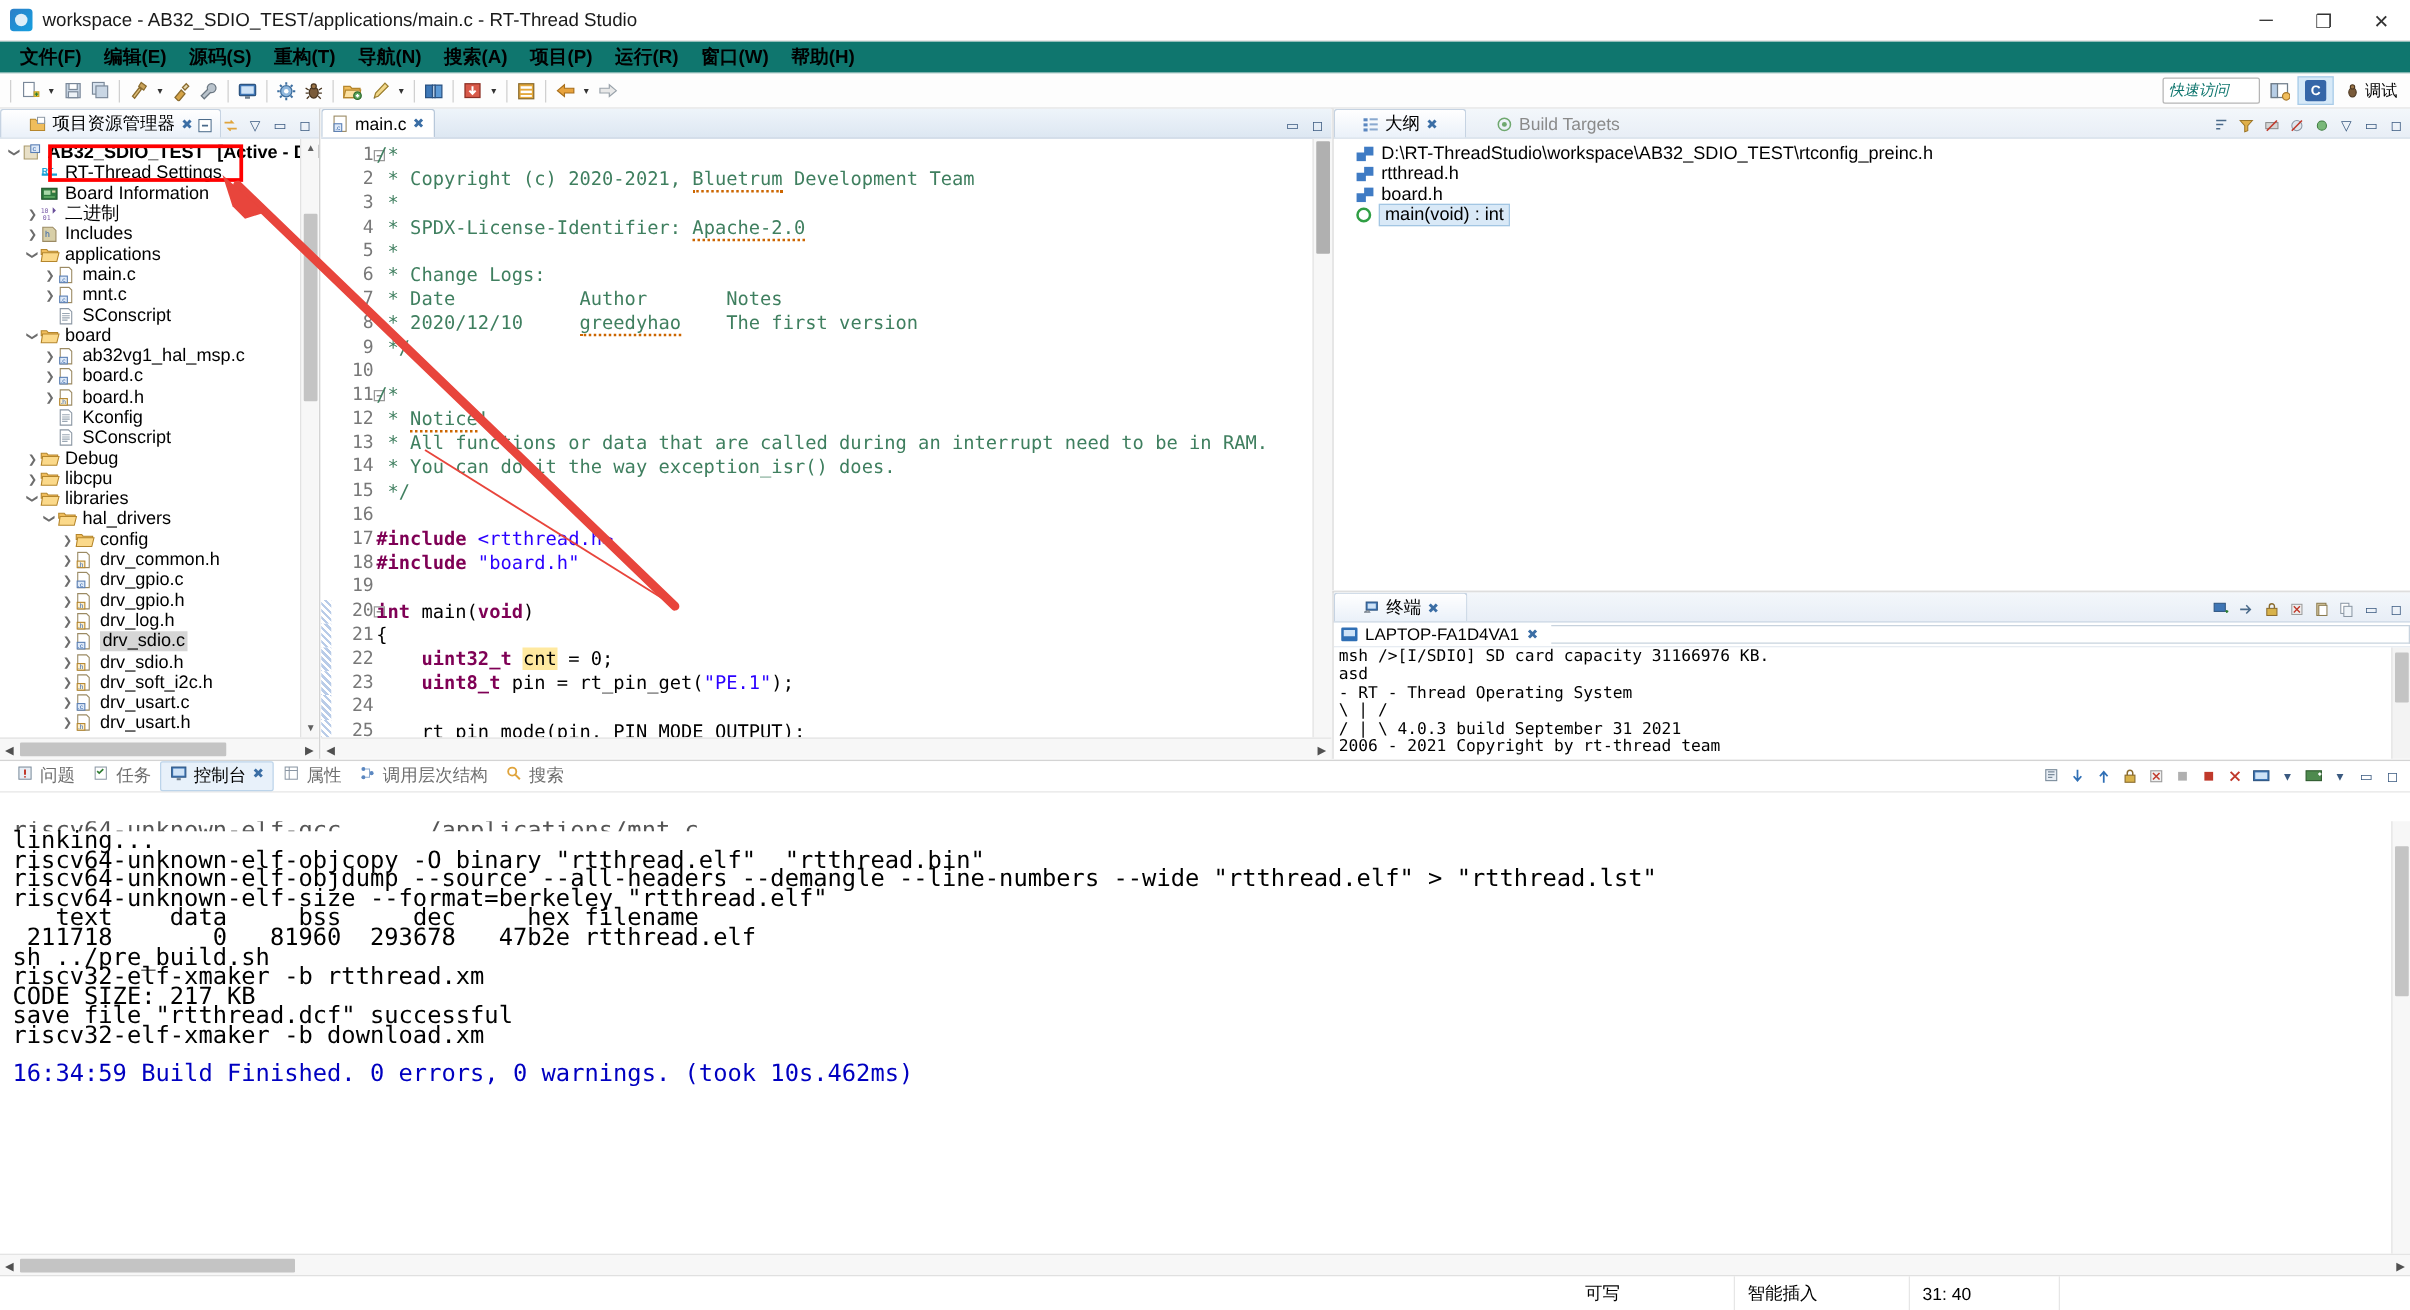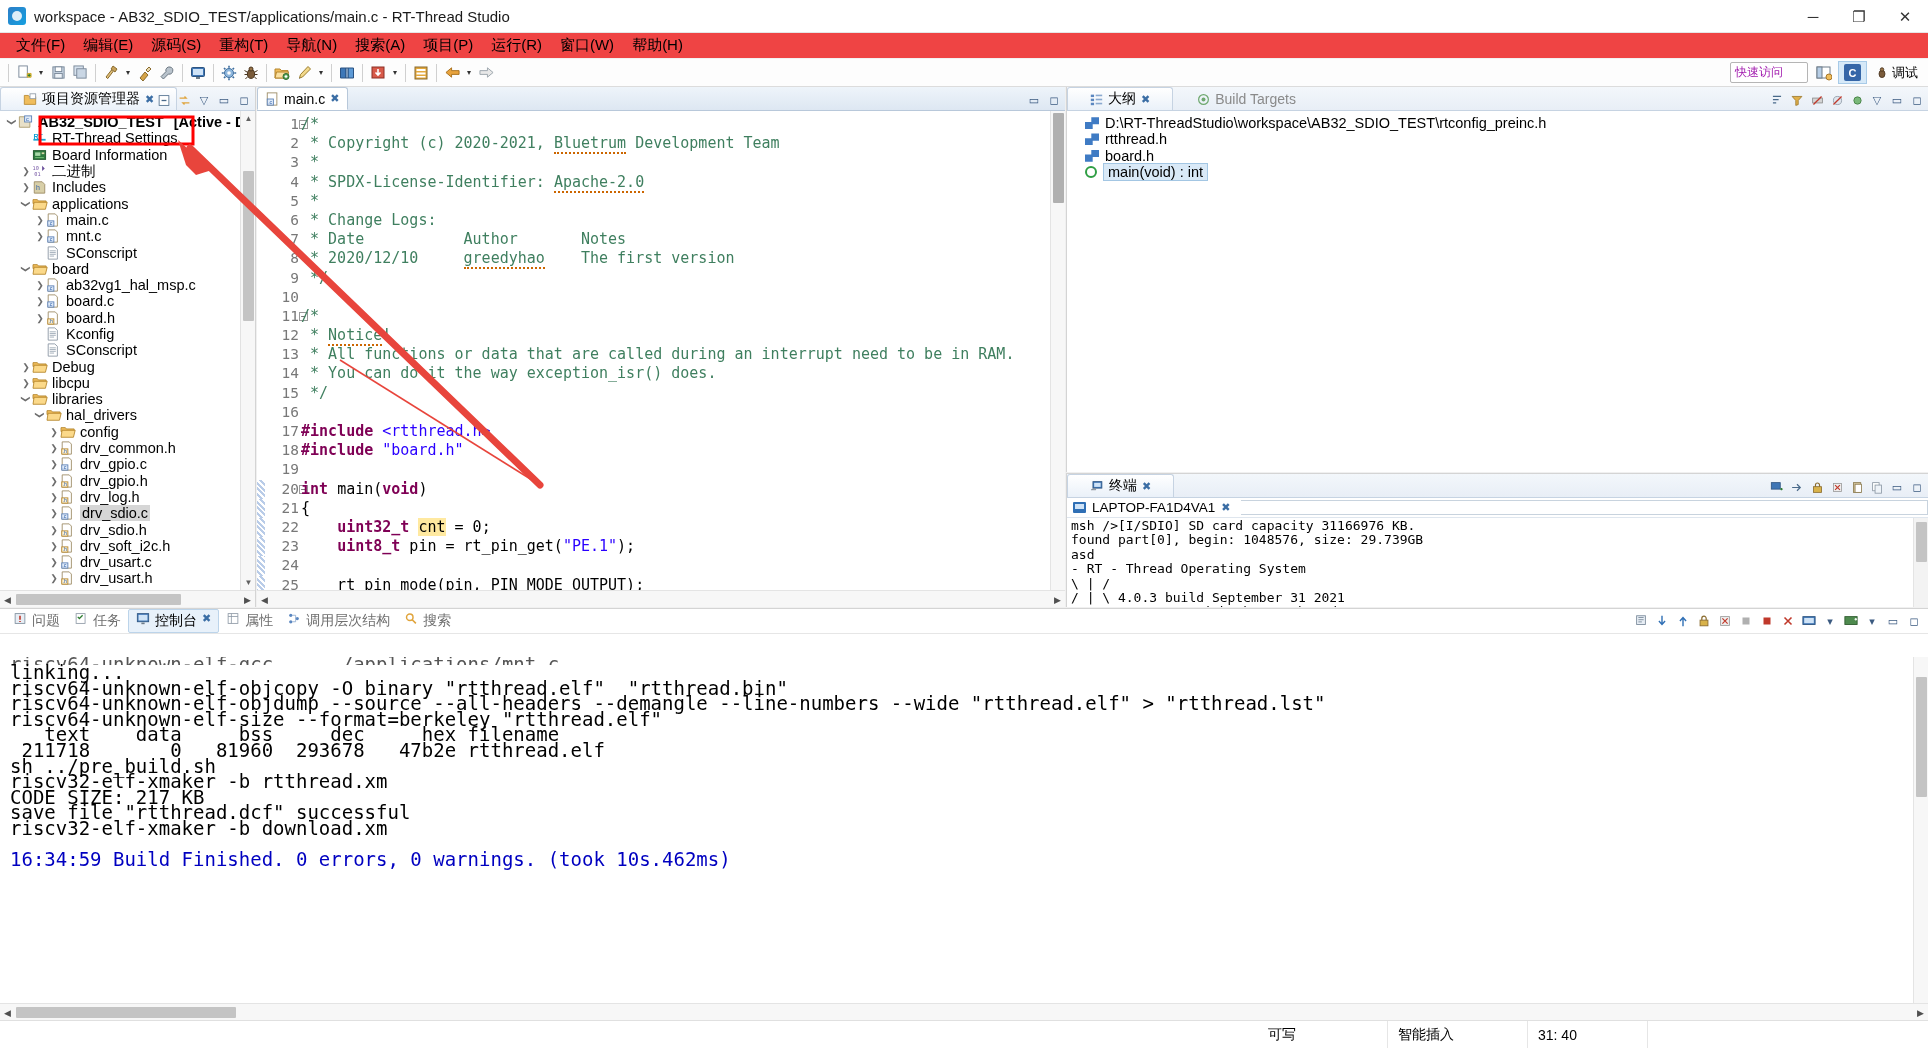--- a/index.html
+++ b/index.html
@@ -30,40 +30,40 @@
   }
   .tb-title{ font-size:15px; color:#1a1a1a; white-space:nowrap; }
   .tb-buttons{ position:absolute; right:0; top:0; display:flex; height:33px; }
   .tb-btn{
     width:46px;height:33px;display:flex;align-items:center;justify-content:center;
     font-size:15px;color:#333;
   }
 
   
   .menubar{
-    height:26px; background:#ef4444; display:flex; align-items:center;
-    padding-left:7px; border-bottom:1px solid #f2f2f2;
+    height:26px; background:#0f766e; display:flex; align-items:center;
+    padding-left:7px; border-bottom:1px solid #f2f2f2;font-weight:bold;
   }
   .menu-item{ padding:2px 9px; font-size:15px; color:#000; white-space:nowrap; }
 
   
   .toolbar{
     height:28px;background:#fdfdfd;border-bottom:1px solid #dcdcdc;
     display:flex;align-items:center;padding:0 4px;position:relative;
   }
   .tbi{
     width:22px;height:22px;display:flex;align-items:center;justify-content:center;
     font-size:13px;position:relative;
   }
   .tsep{ width:1px;height:18px;background:#d0d0d0;margin:0 4px; }
   .caret{ width:12px;height:22px;display:flex;align-items:center;justify-content:center;font-size:8px;color:#333; }
   .quickaccess{
     position:absolute;right:120px;top:3px;height:21px;width:78px;
     border:1px solid #b5b5b5;background:#fff;border-radius:2px;
-    font-size:12px;color:#a21caf;display:flex;align-items:center;padding-left:4px;
+    font-size:12px;color:#0f766e;display:flex;align-items:center;padding-left:4px;font-style:italic;
   }
   .persp{
     position:absolute;right:5px;top:2px;display:flex;align-items:center;gap:3px;font-size:13px;
   }
   .persp .pbtn{ display:flex;align-items:center;gap:3px;padding:2px 5px; }
   .persp .pbtn.active{ background:#d6e9f8;border:1px solid #a8cbe8; }
   .c-badge{ width:17px;height:17px;background:#3566a8;color:#fff;font-size:11px;
     display:flex;align-items:center;justify-content:center;border-radius:2px;font-weight:bold;}
 
   
@@ -834,21 +834,20 @@
       </div>
     </div>
     <div class="term-sub">
       <div class="mon"></div>
       <span>LAPTOP-FA1D4VA1</span>
       <span class="xclose">✖</span>
       <div style="flex:1;height:15px;border:1px solid #c8d3de;border-left:none;margin-left:4px;background:#fff;"></div>
     </div>
     <div class="term-body" id="term-out">
         <div>msh /&gt;[I/SDIO] SD card capacity 31166976 KB.</div>
-        <div>found part[0], begin: 1048576, size: 29.739GB</div>
         <div>asd</div>
         <div>- RT -     Thread Operating System</div>
         <div> \ | /</div>
         <div>/ | \   4.0.3 build September 31 2021</div>
         <div>2006 - 2021 Copyright by rt-thread team</div>
       </div>
     <div class="term-vscroll">
       <div style="position:absolute;left:2px;top:4px;width:11px;height:40px;background:#c4c4c4;border-radius:1px;"></div>
     </div>
   </div>

